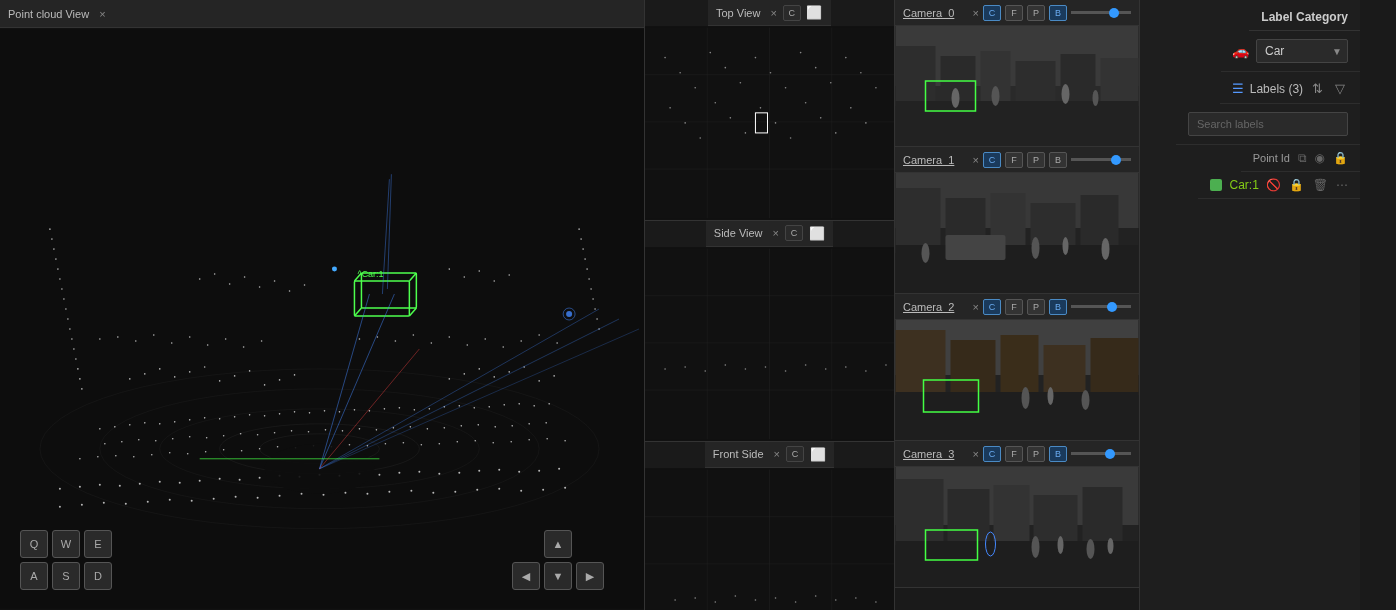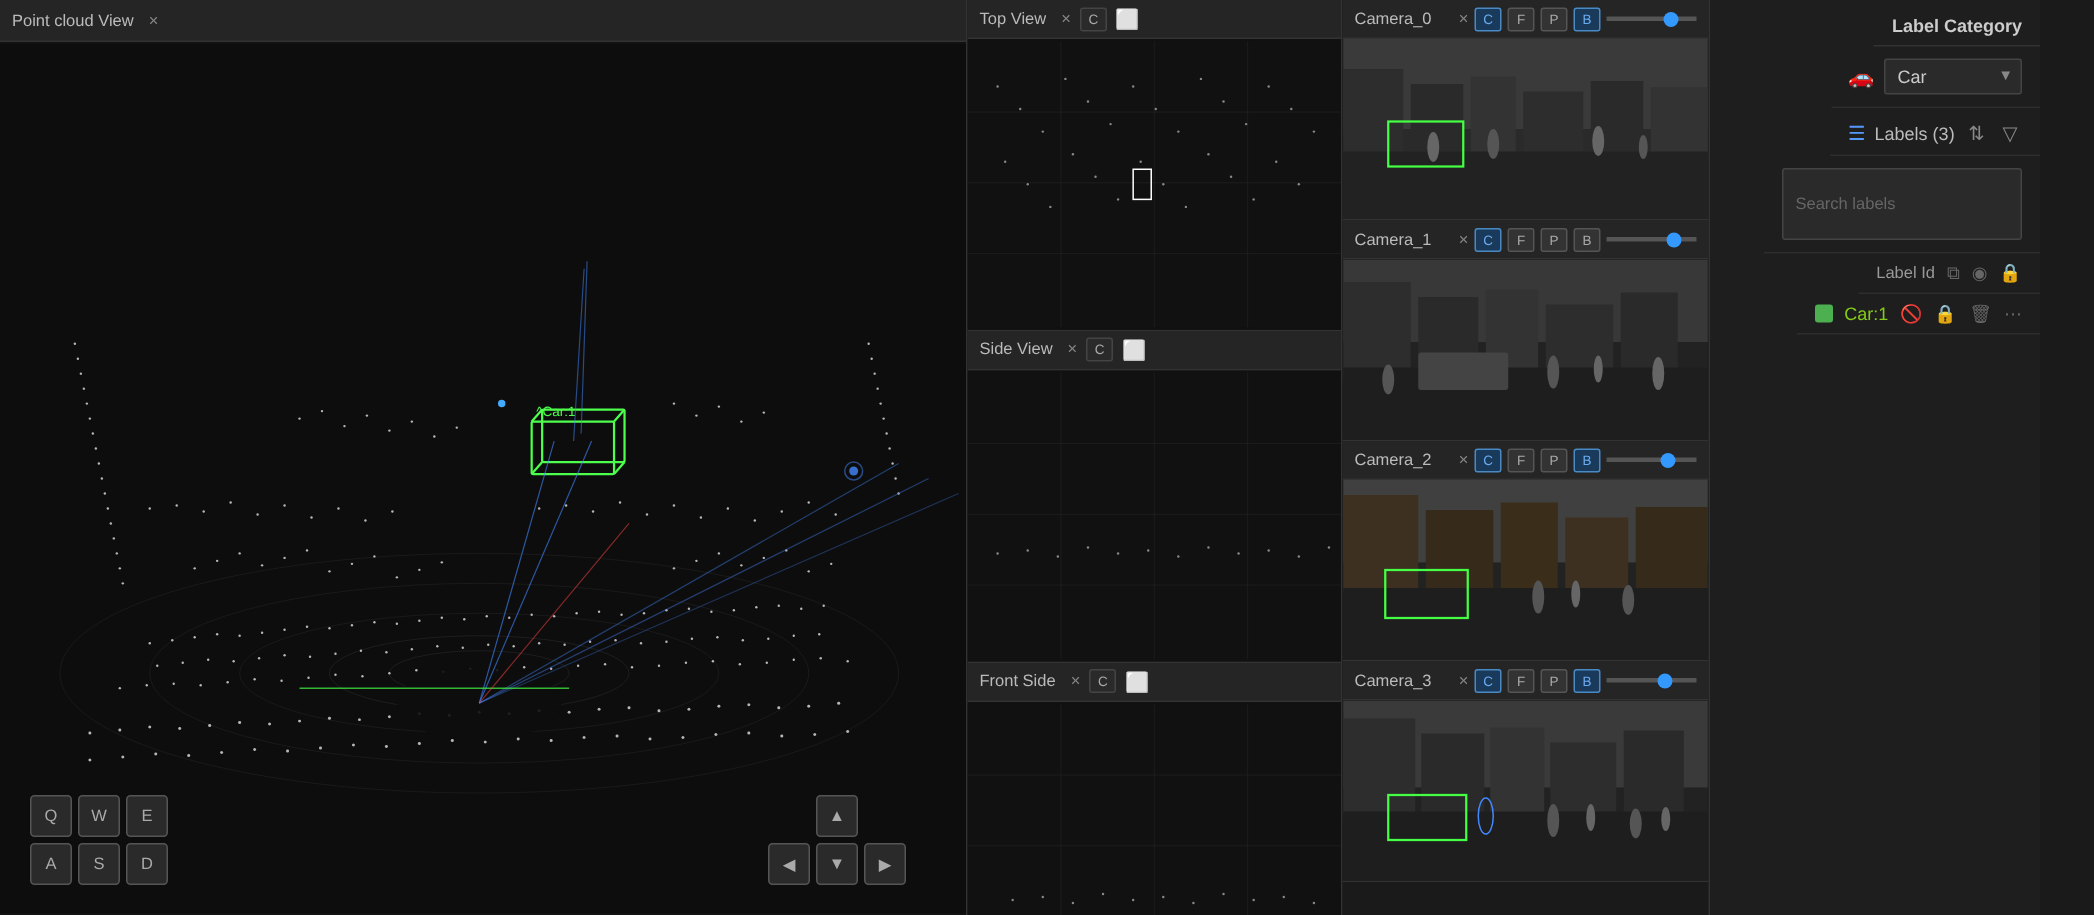--- a/index.html
+++ b/index.html
@@ -131,20 +131,21 @@
       display: flex;
       flex-direction: column;
       flex-shrink: 0;
     }
 
     .view-panel {
       flex: 1;
       display: flex;
       flex-direction: column;
       border-bottom: 1px solid #333;
+      align-items: center;
     }
 
     .view-panel:last-child {
       border-bottom: none;
     }
 
     
     .cameras-column {
       width: 245px;
       background: #1a1a1a;
@@ -167,20 +168,21 @@
       align-items: center;
       padding: 0 8px;
       gap: 4px;
       border-bottom: 1px solid #333;
     }
 
     .camera-title {
       font-size: 11px;
       color: #bbb;
       margin-right: auto;
+      text-decoration: underline;
     }
 
     .cam-btn {
       width: 18px;
       height: 16px;
       background: #333;
       border: 1px solid #555;
       border-radius: 2px;
       display: flex;
       align-items: center;
@@ -309,21 +311,21 @@
     .search-labels-row {
       padding: 8px 12px;
       border-bottom: 1px solid #2d2d2d;
     }
 
     .search-labels-input {
       width: 100%;
       background: #2a2a2a;
       border: 1px solid #444;
       color: #ccc;
-      padding: 17px 8px;
+      padding: 5px 8px;
       font-size: 11px;
       outline: none;
       border-radius: 2px;
     }
 
     .search-labels-input::placeholder { color: #666; }
 
     .label-id-header {
       padding: 6px 12px;
       display: flex;
@@ -1018,21 +1020,21 @@
         <span class="labels-title">Labels (3)</span>
         <span class="icon-btn" title="Sort">⇅</span>
         <span class="icon-btn" title="Filter">▽</span>
       </div>
 
       <div class="search-labels-row">
         <input type="text" class="search-labels-input" placeholder="Search labels" style="">
       </div>
 
       <div class="label-id-header">
-        <span class="label-id-title">Label Id</span>
+        <span class="label-id-title">Point Id</span>
         <span class="label-action-icon" title="Copy">⧉</span>
         <span class="label-action-icon" title="Visibility">◉</span>
         <span class="label-action-icon" title="Lock">🔒</span>
       </div>
 
       <div class="label-row">
         <div class="label-color-box" style="background:#4caf50;"></div>
         <span class="label-name">Car:1</span>
         <span class="label-action-icon" title="Hide">🚫</span>
         <span class="label-action-icon" title="Lock">🔒</span>

